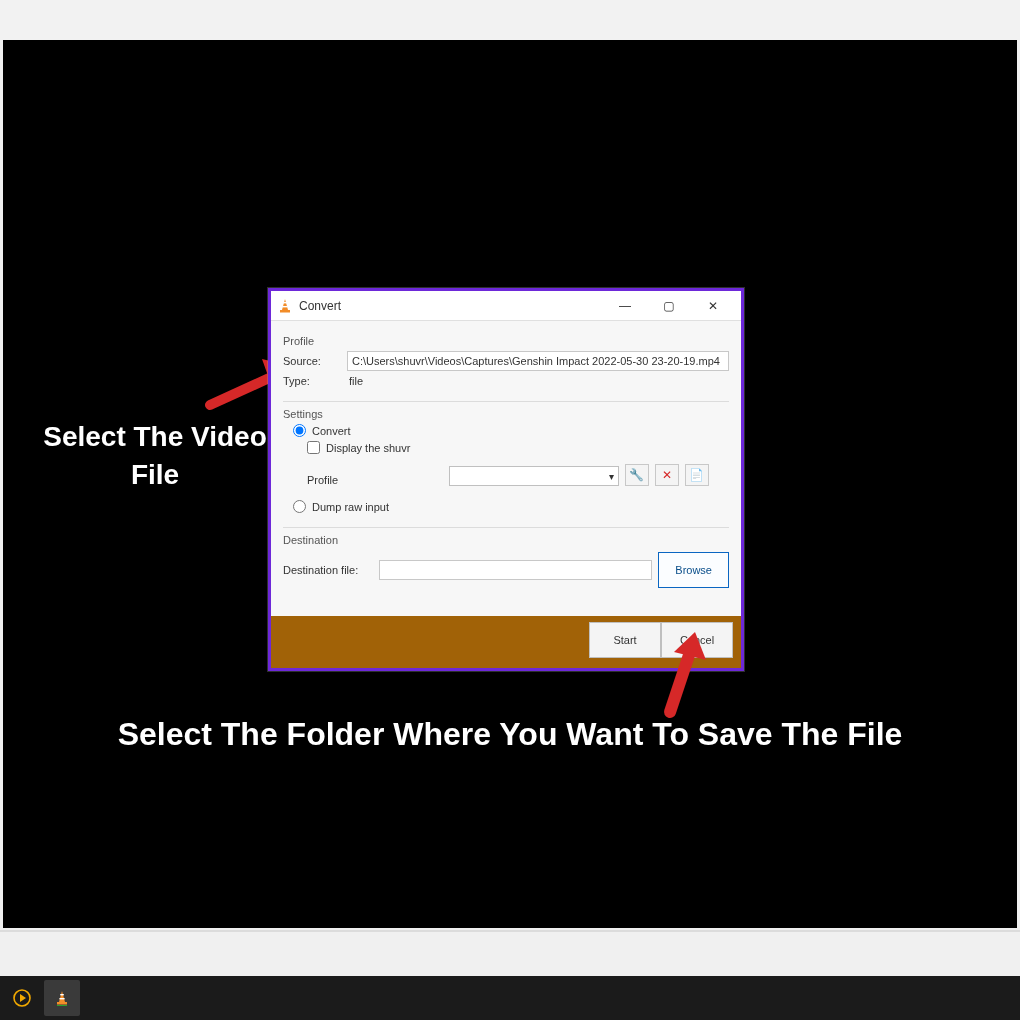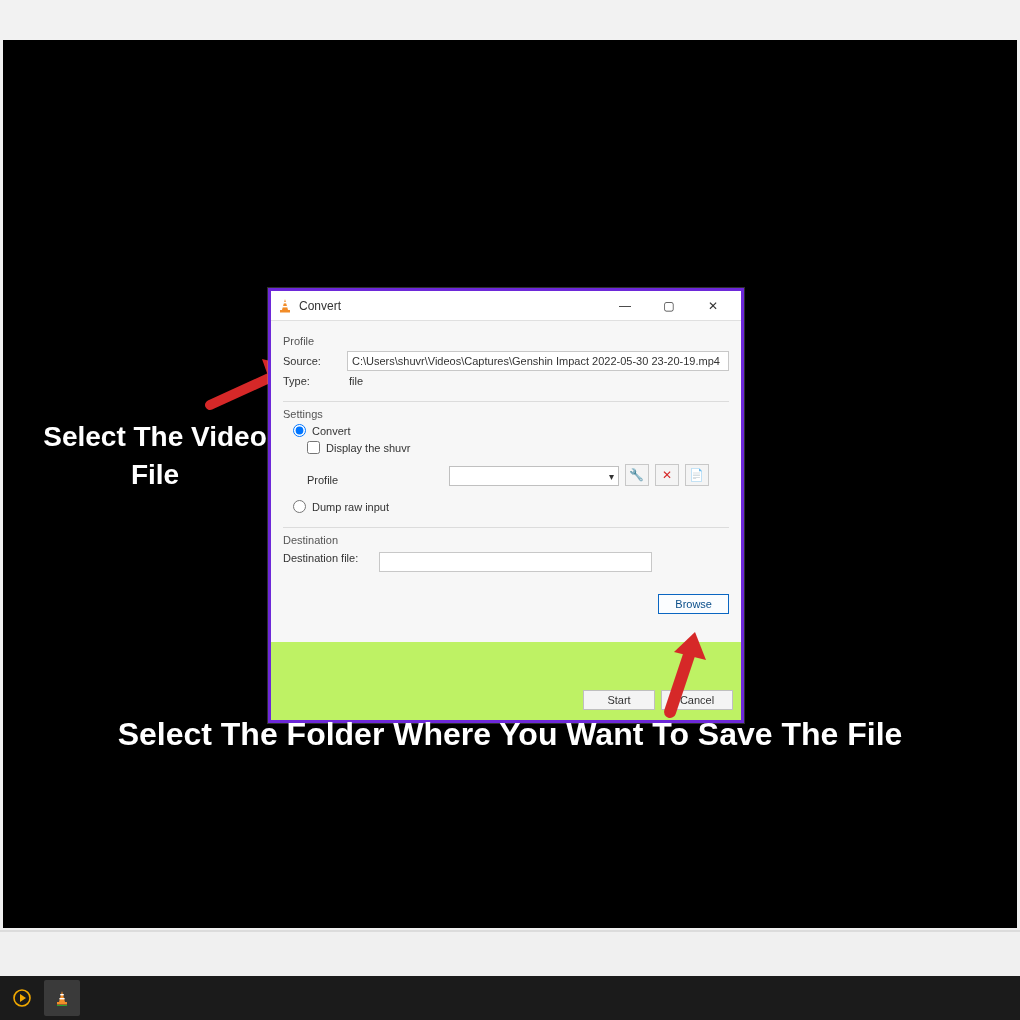--- a/index.html
+++ b/index.html
@@ -143,46 +143,44 @@
     border: 1px solid #c8c8c8;
     background: #f4f4f4;
     display: flex; align-items:center; justify-content:center;
     cursor: pointer;
     font-size: 12px;
   }
   .icon-btn.red { color: #d62828; }
   .icon-btn.orange { color: #e08e0b; }
 
   .dest-row {
-    display:flex; align-items:flex-start; gap:6px; margin: 6px 0 8px 0;
+    display:flex; align-items:center; gap:6px; margin: 6px 0 8px 0;
   }
 
   .btn {
-    height: 20px;
+    height: 36px;
     padding: 0 16px;
     border: 1px solid #bfbfbf;
     background: #f4f4f4;
     font-size: 11px;
     color: #333;
     display:flex; align-items:center; justify-content:center;
     cursor:pointer;
-    margin-top:42px;
   }
   .btn-primary {
     border: 1px solid #0a66c2;
     background: #fbfdff;
     color: #0a4e8a;
   }
 
   .footer-btns {
     display:flex;
     justify-content:flex-end;
-    gap:6px;
     padding: 6px 8px 10px 8px;
-    background:#bef264;
+    background:#a16207;
   }
 
   
   .annot-left {
     position:absolute;
     left: 40px; top: 418px;
     width: 230px;
     color: #fff;
     font-size: 28px;
     font-weight: 700;

